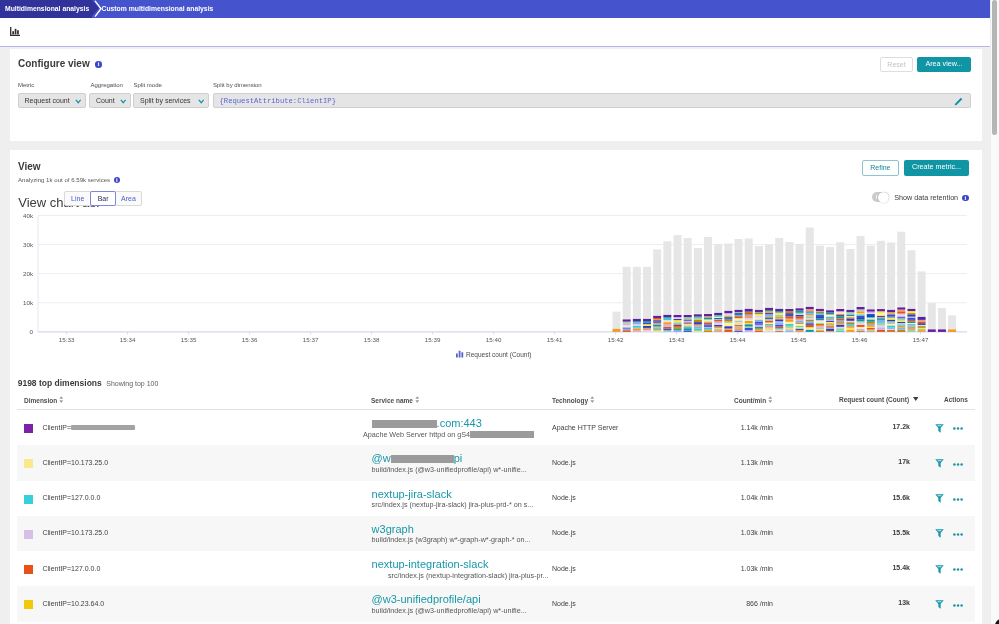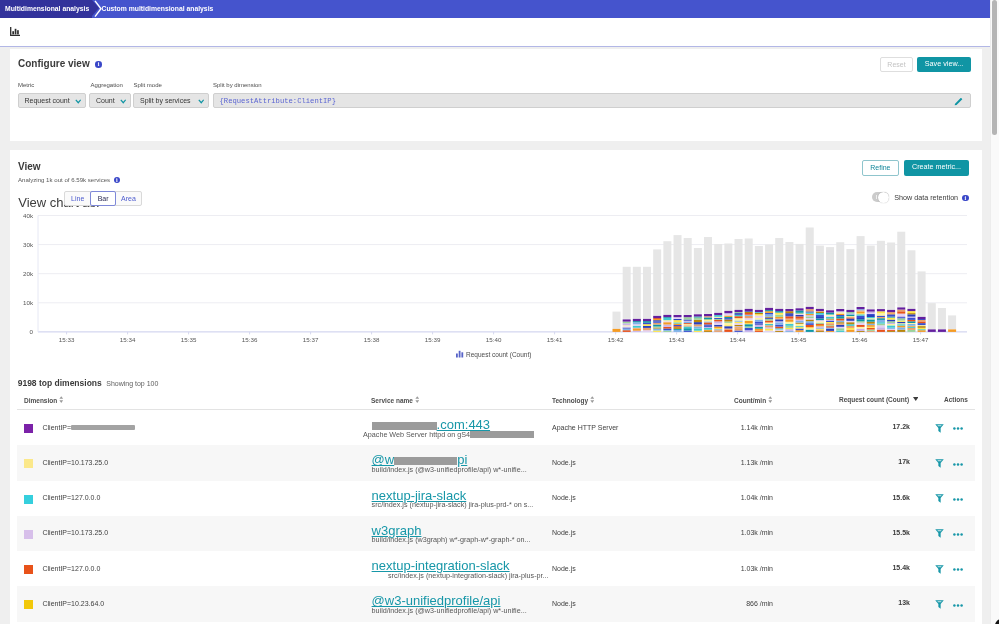--- a/index.html
+++ b/index.html
@@ -31,21 +31,21 @@
   #filterbox .chip .x { color:#1b9aaa; font-weight:bold; margin-left:5px; font-size:7.5px; }
   .tabgrp { position:absolute; display:flex; height:15px; border:1px solid #d9d9d9; border-radius:2px; background:#fafafa; }
   .tab { font-size:7px; line-height:13px; width:25.4px; text-align:center; color:#4c5bce; }
   .tab.on { background:#fff; border:1px solid #7e88d8; border-radius:2px; color:#2c2c54; margin:-1px 0; position:relative; }
   .tgl { position:absolute; width:17px; height:10px; background:#cbcbcb; border-radius:5px; }
   .tgl:after { content:""; position:absolute; right:0.2px; top:-0.5px; width:11px; height:11px; background:#fff; border-radius:50%; box-shadow:0 0 1px rgba(0,0,0,.35); }
   .tgl:before { content:""; position:absolute; left:4.2px; top:3px; width:1px; height:4px; background:#efefef; }
   .th { font-size:6.5px; font-weight:bold; color:#4e4e4e; }
   .cell { font-size:7px; color:#404040; }
   .sub { font-size:7.2px; color:#565656; }
-  .link { font-size:13px; color:#1797a8;text-decoration:underline; }
+  .link { font-size:11px; color:#1797a8; }
   .sq { position:absolute; width:9px; height:9px; }
   .redact { display:inline-block; background:#a3a3a3; height:5.5px; border-radius:1px; vertical-align:middle; }
   #sbtrack { left:990px; top:0; width:9px; height:624px; background:#fafafa; border-left:1px solid #ededed; }
   #sbthumb { left:991.5px; top:0; width:5px; height:135px; background:#b5b5b5; border-radius:3px; }
   #corner { left:994.5px; top:618.5px; width:13px; height:13px; background:#151515; border-radius:50%; }
 </style>
 </head>
 <body>
   <div id="nav" class="abs">
     <div class="seg1">Multidimensional analysis</div>
@@ -81,21 +81,21 @@
     <div class="dd" style="left:123px;top:44px;width:76px">Split by services
       <svg class="ch" viewBox="0 0 8 8">
         <path d="M1 2.2 L4 5.8 L7 2.2" fill="none" stroke="#1095a4" stroke-width="1.5"></path>
       </svg></div>
     <div class="dd" style="left:202.5px;top:44px;width:758px;font-family:'Liberation Mono',monospace;font-size:7.2px;color:#5a64d2;">{RequestAttribute:ClientIP}
       <svg style="position:absolute;right:7px;top:3px" width="9" height="9" viewBox="0 0 11 11">
         <path d="M0.8 10.2 L1.3 8.1 L8.1 1.3 Q8.5 0.9 8.9 1.3 L9.9 2.3 Q10.3 2.7 9.9 3.1 L3.1 9.9 Z" fill="#1095a4"></path>
       </svg>
     </div>
     <div class="ibtn ghost" style="left:870px;top:8px;width:33px">Reset</div>
-    <div class="ibtn teal" style="left:907px;top:8px;width:54px">Save view...</div>
+    <div class="ibtn teal" style="left:907px;top:8px;width:54px">Area view...</div>
   </div>
 
   <div id="viewp" class="abs panel">
     <h1 class="sec abs" style="left:8px;top:11px">View</h1>
     <div class="abs" style="left:8px;top:25.5px;font-size:6.1px;color:#595959">Analyzing 1k out of 6.59k services &nbsp;<span class="info">i</span></div>
     <div class="ibtn tealghost" style="left:851.7px;top:10px;width:37.4px">Refine</div>
     <div class="ibtn teal" style="left:893.6px;top:10px;width:65.9px">Create metric...</div>
     <div class="abs" style="left:8.3px;top:45px;font-size:13px;color:#3c3c3c">View chart as:</div>
     <div class="tabgrp" style="left:54px;top:41px">
       <div class="tab">Line</div>

